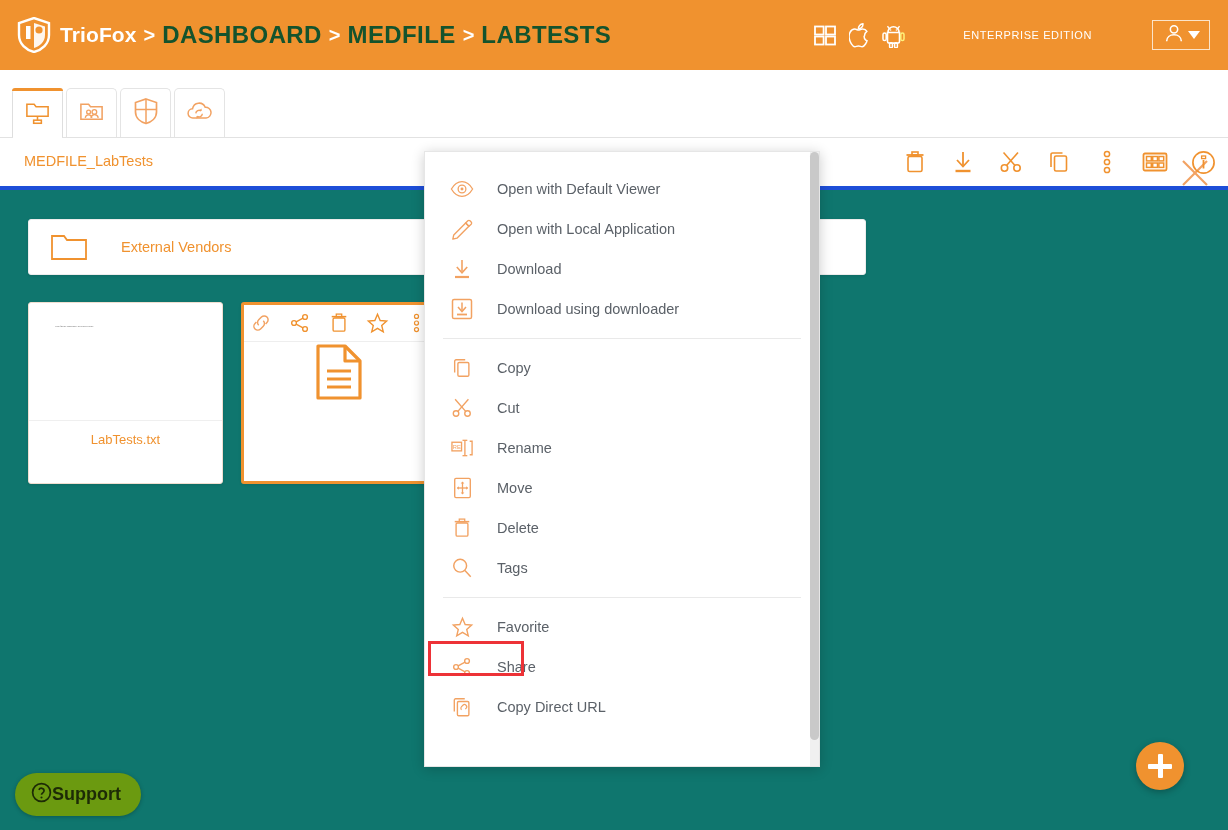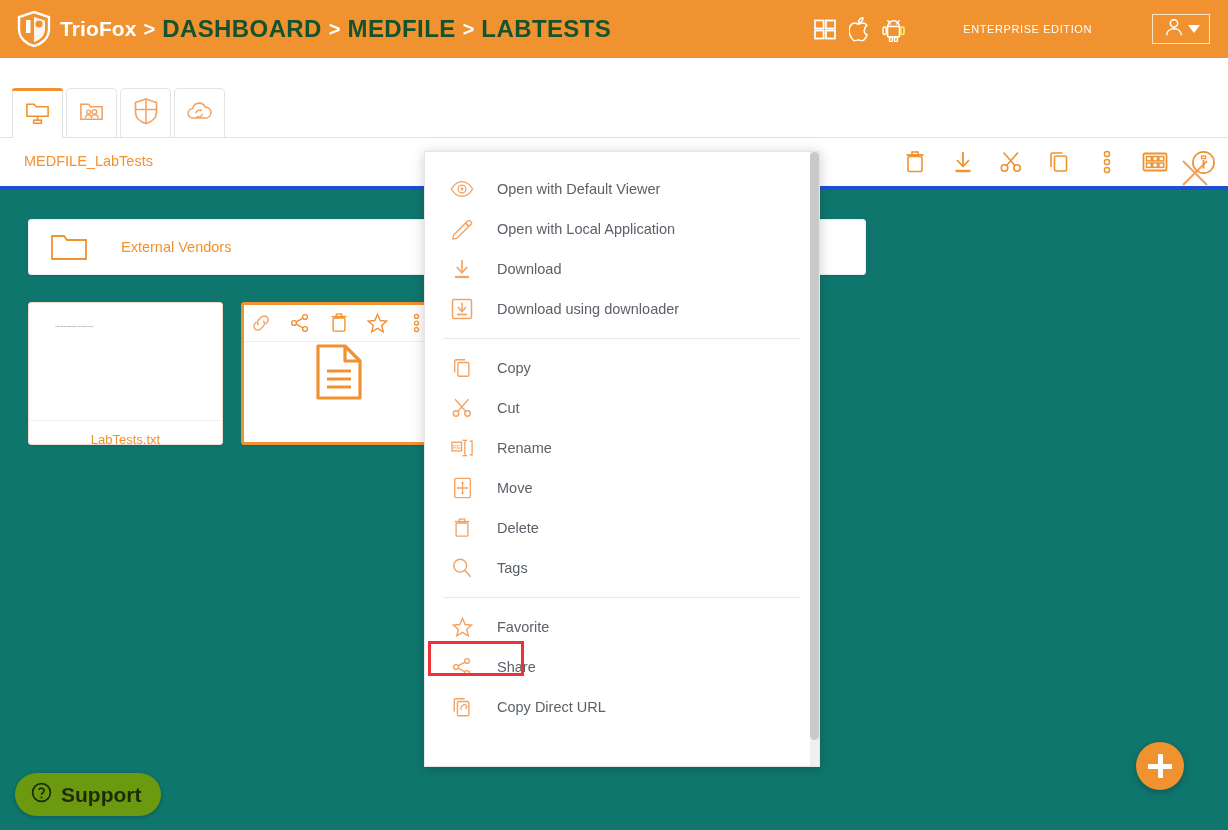--- a/index.html
+++ b/index.html
@@ -7,21 +7,21 @@
     width: 1228px; height: 830px;
     font-family: "Liberation Sans", sans-serif;
     background: #ffffff;
     overflow: hidden;
   }
   body { position: relative; }
 
   
   .header {
     position: absolute; top: 0; left: 0;
-    width: 1228px; height: 58px;
+    width: 1228px; height: 70px;
     background: #F0922F;
     display: flex; align-items: center;
   }
   .logo-wrap { margin-left: 14px; width: 40px; height: 40px;
     display: flex; align-items: center; justify-content: center; }
   .brand {
     color: #ffffff; font-size: 21px; font-weight: bold;
     margin-left: 6px; letter-spacing: .1px;
   }
   .crumb-sep { color: #ffffff; font-size: 20px; font-weight: bold; margin: 0 7px; }
@@ -87,21 +87,21 @@
     position: absolute; left: 28px; top: 29px; width: 838px; height: 56px;
     background: #ffffff; border: 1px solid #ededed; border-radius: 3px;
     box-shadow: 0 1px 3px rgba(0,0,0,.10);
     display: flex; align-items: center;
   }
   .folder-ico { margin-left: 20px; width: 40px; display: flex; justify-content: center; }
   .folder-name { margin-left: 32px; color: #F0922F; font-size: 14.5px; }
 
   .tile-grid { position: absolute; left: 28px; top: 112px; display: flex; gap: 18px; }
   .tile {
-    width: 195px; height: 143px; background: #ffffff;
+    width: 195px; height: 182px; background: #ffffff;
     border: 1px solid #f0ded0; border-radius: 3px;
     box-shadow: 0 1px 3px rgba(0,0,0,.10);
     position: relative; overflow: hidden;
   }
   .tile.selected { border: 3px solid #F0922F; }
   .tile-body { height: 117px; position: relative; display: flex; align-items: center; justify-content: center; }
   .tile.selected .tile-body { height: 110px; }
   .tile-caption {
     height: 37px; border-top: 1px solid #efefef;
     display: flex; align-items: center; justify-content: center;
@@ -145,22 +145,22 @@
   .hl-box {
     position: absolute; left: 3px; top: -6px; width: 96px; height: 35px;
     border: 3px solid #ED3237; pointer-events: none; z-index: 5;
   }
 
   
   .support {
     position: absolute; left: 15px; top: 773px;
     height: 43px; padding: 0 20px 0 16px;
     background: #6B9A10; border-radius: 22px;
-    display: flex; align-items: center; gap: 9px;
-    color: #1d2b06; font-size: 21px; font-weight: bold;
+    display: flex; align-items: center; 
+    color: #1d2b06; font-size: 18px; font-weight: bold;
     box-shadow: 0 1px 4px rgba(0,0,0,.25);
   }
   .fab {
     position: absolute; left: 1136px; top: 742px;
     width: 48px; height: 48px; border-radius: 50%;
     background: #F0922F; box-shadow: 0 2px 7px rgba(0,0,0,.28);
     display: flex; align-items: center; justify-content: center;
   }
   .fab .pl-h { position: absolute; width: 24px; height: 5px; background: #fff; border-radius: 1px; }
   .fab .pl-v { position: absolute; width: 5px; height: 24px; background: #fff; border-radius: 1px; }

